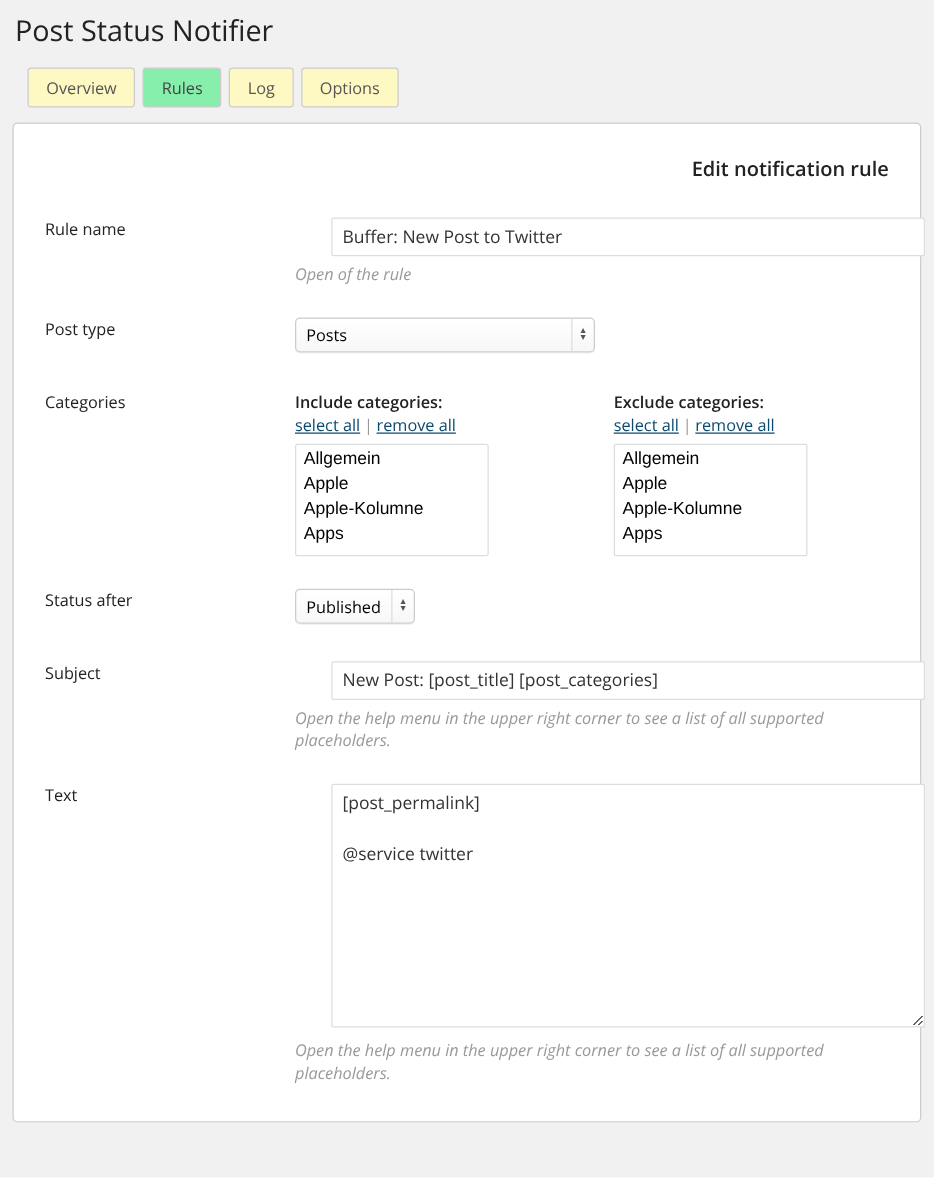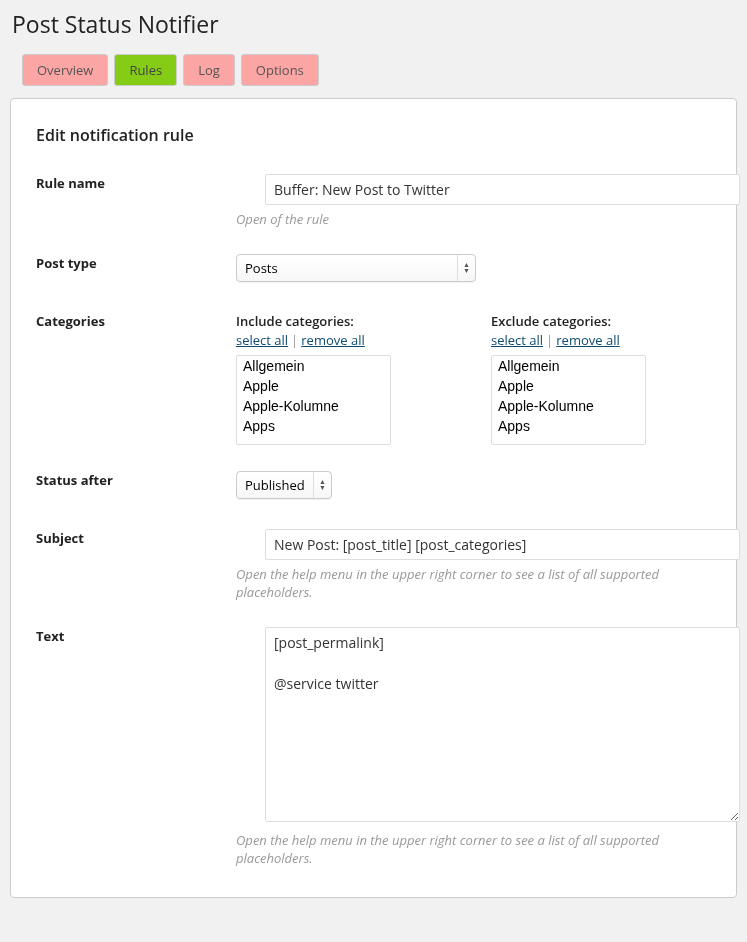--- a/index.html
+++ b/index.html
@@ -17,56 +17,57 @@
       padding: 8px 0 0 12px;
       margin-bottom: 14px;
     }
     .tabs {
       display: flex;
       gap: 6px;
       padding-left: 22px;
       margin-bottom: 12px;
     }
     .tab {
-      background: #fca5a5;
+      background: #fef9c3;
       border: 1px solid #ccc;
       border-radius: 3px;
       padding: 6px 14px;
       font-size: 13px;
       cursor: pointer;
       color: #555;
     }
     .tab.active {
-      background: #84cc16;
+      background: #86efac;
       color: #444;
     }
     .panel {
       background: #fff;
       border: 1px solid #ccc;
       border-radius: 4px;
       margin: 0 10px;
       padding: 25px 25px 10px 25px;
     }
     .section-title {
       font-size: 16px;
       font-weight: 600;
       margin-bottom: 22px;
       color: #222;
+      text-align: right;
     }
     .form-table {
       width: 100%;
       border-collapse: collapse;
     }
     .form-table td {
       vertical-align: top;
       padding: 6px 0 20px 0;
     }
     .form-table td.label {
       width: 200px;
-      font-weight: 700;
+      font-weight: 400;
       font-size: 13px;
       padding-top: 6px;
       color: #222;
     }
     .text-input {
       width: 100%;
       border: 1px solid #ddd;
       border-radius: 2px;
       padding: 5px 8px;
       font-size: 14px;

